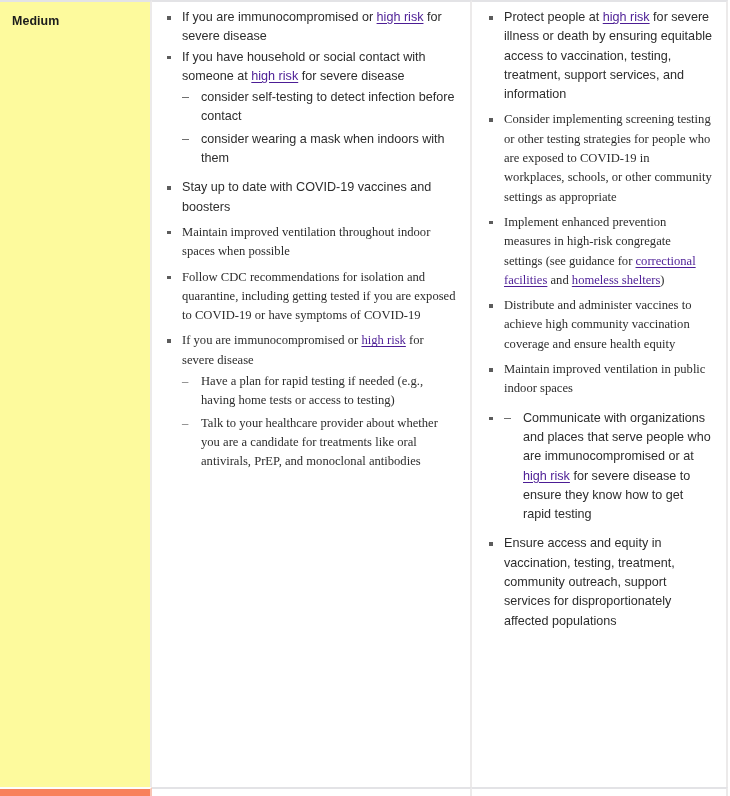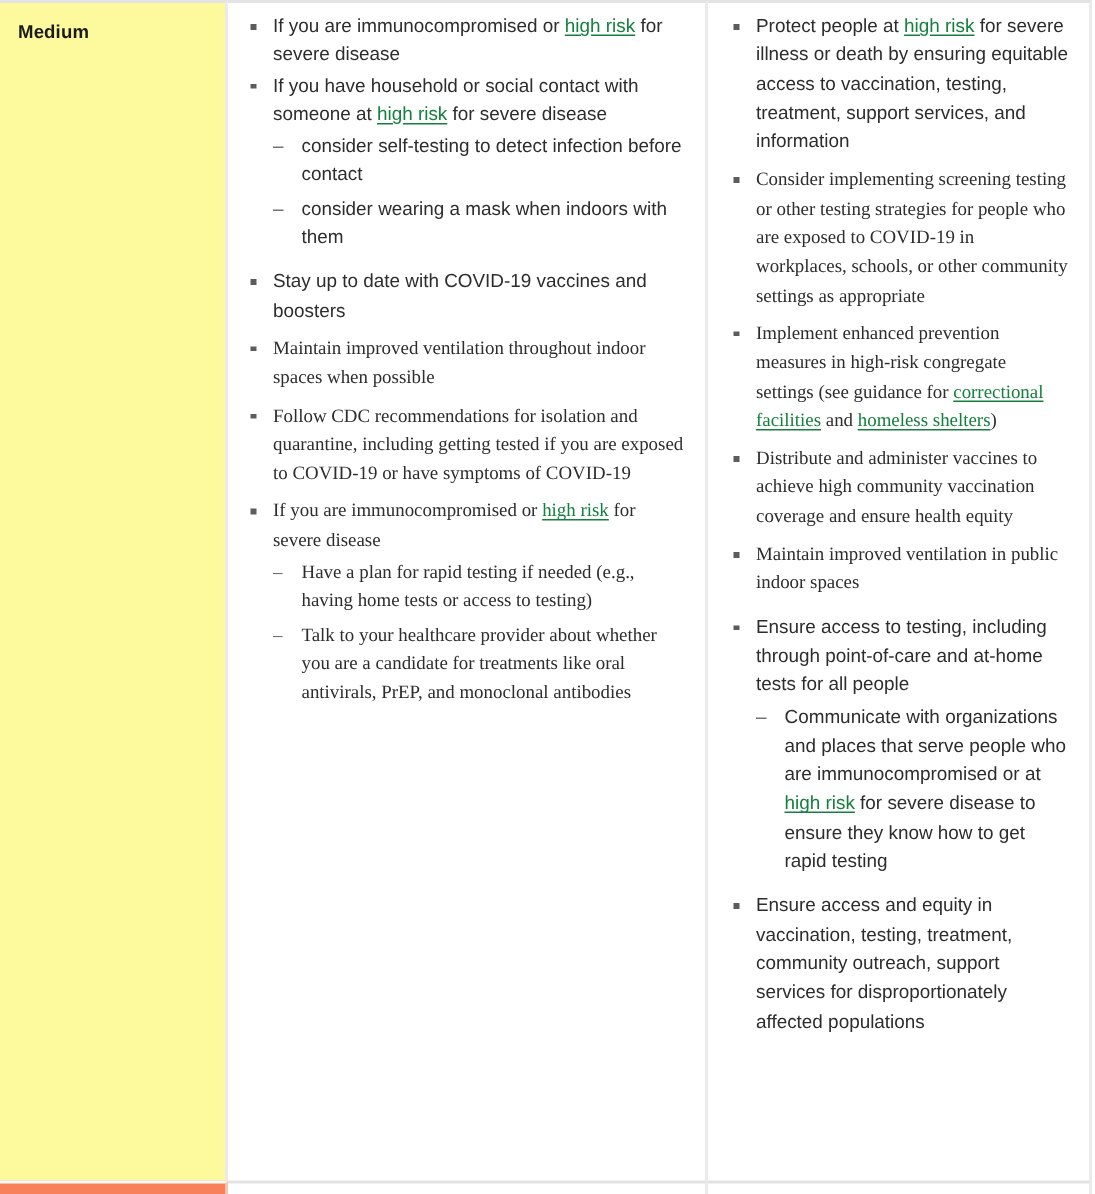--- a/index.html
+++ b/index.html
@@ -126,21 +126,21 @@
   
   li.gap-before {
     margin-top: 10px !important;
   }
   li.gap-small {
     margin-top: 6px !important;
     font-family: Liberation Serif, serif;
   }
 
   a.lnk {
-    color: #15803d;
+    color: #4c1d95;
     text-decoration: underline;
     text-underline-offset: 1.5px;
     cursor: pointer;
   }
 
   
   .next-row {
     position: absolute;
     left: 0;
     top: 787px;
@@ -228,21 +228,20 @@
 
         <li class="b1 gap-small">
           <span class="txt"><span>Implement enhanced prevention measures in high-risk congregate settings (see guidance for </span><a class="lnk">correctional facilities</a><span> and </span><a class="lnk">homeless shelters</a><span>)</span></span>
         </li>
 
         <li class="b1 gap-small">Distribute and administer vaccines to achieve high community vaccination coverage and ensure health equity</li>
 
         <li class="b1 gap-small">Maintain improved ventilation in public indoor spaces</li>
 
         <li class="b1 gap-before">
-          <span class="txt">Ensure access to testing, including through point-of-care and at-home tests for all people</span>
           <ul class="lvl2">
             <li class="b2"><span>Communicate with organizations and places that serve people who are immunocompromised or at </span><a class="lnk">high risk</a><span> for severe disease to ensure they know how to get rapid testing</span></li>
           </ul>
         </li>
 
         <li class="b1 gap-before">Ensure access and equity in vaccination, testing, treatment, community outreach, support services for disproportionately affected populations</li>
 
       </ul>
     </div>
   </div>

